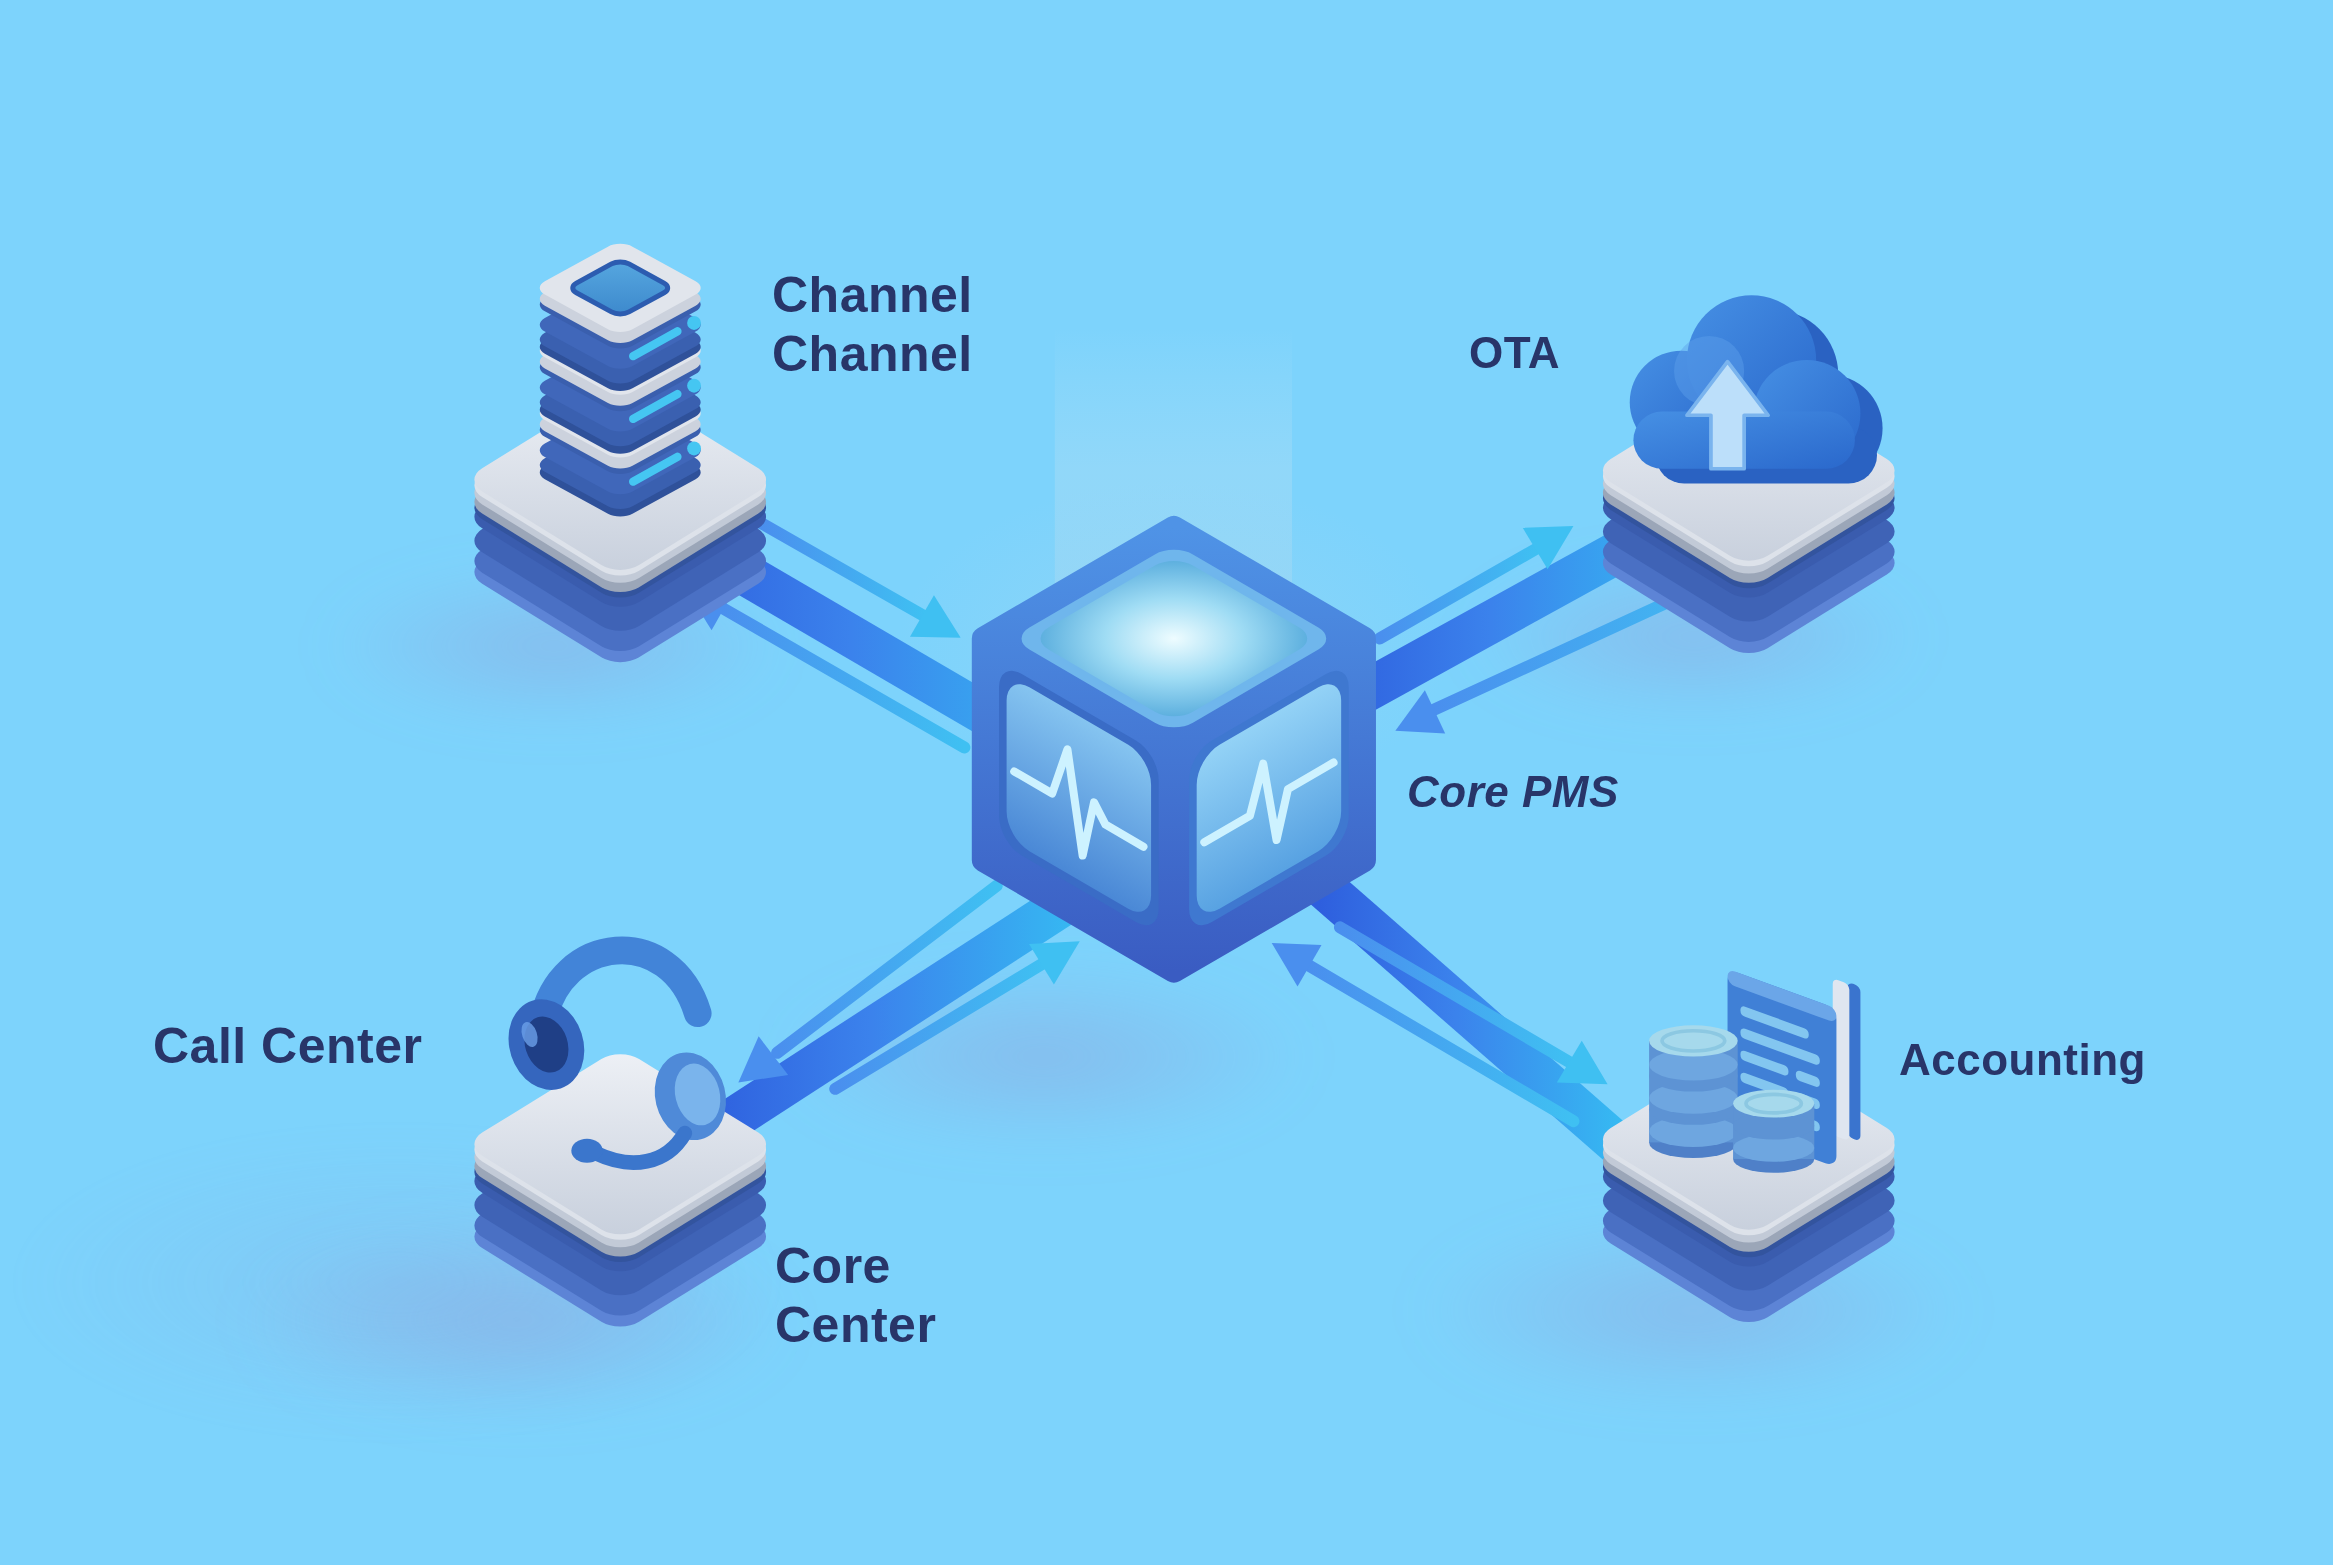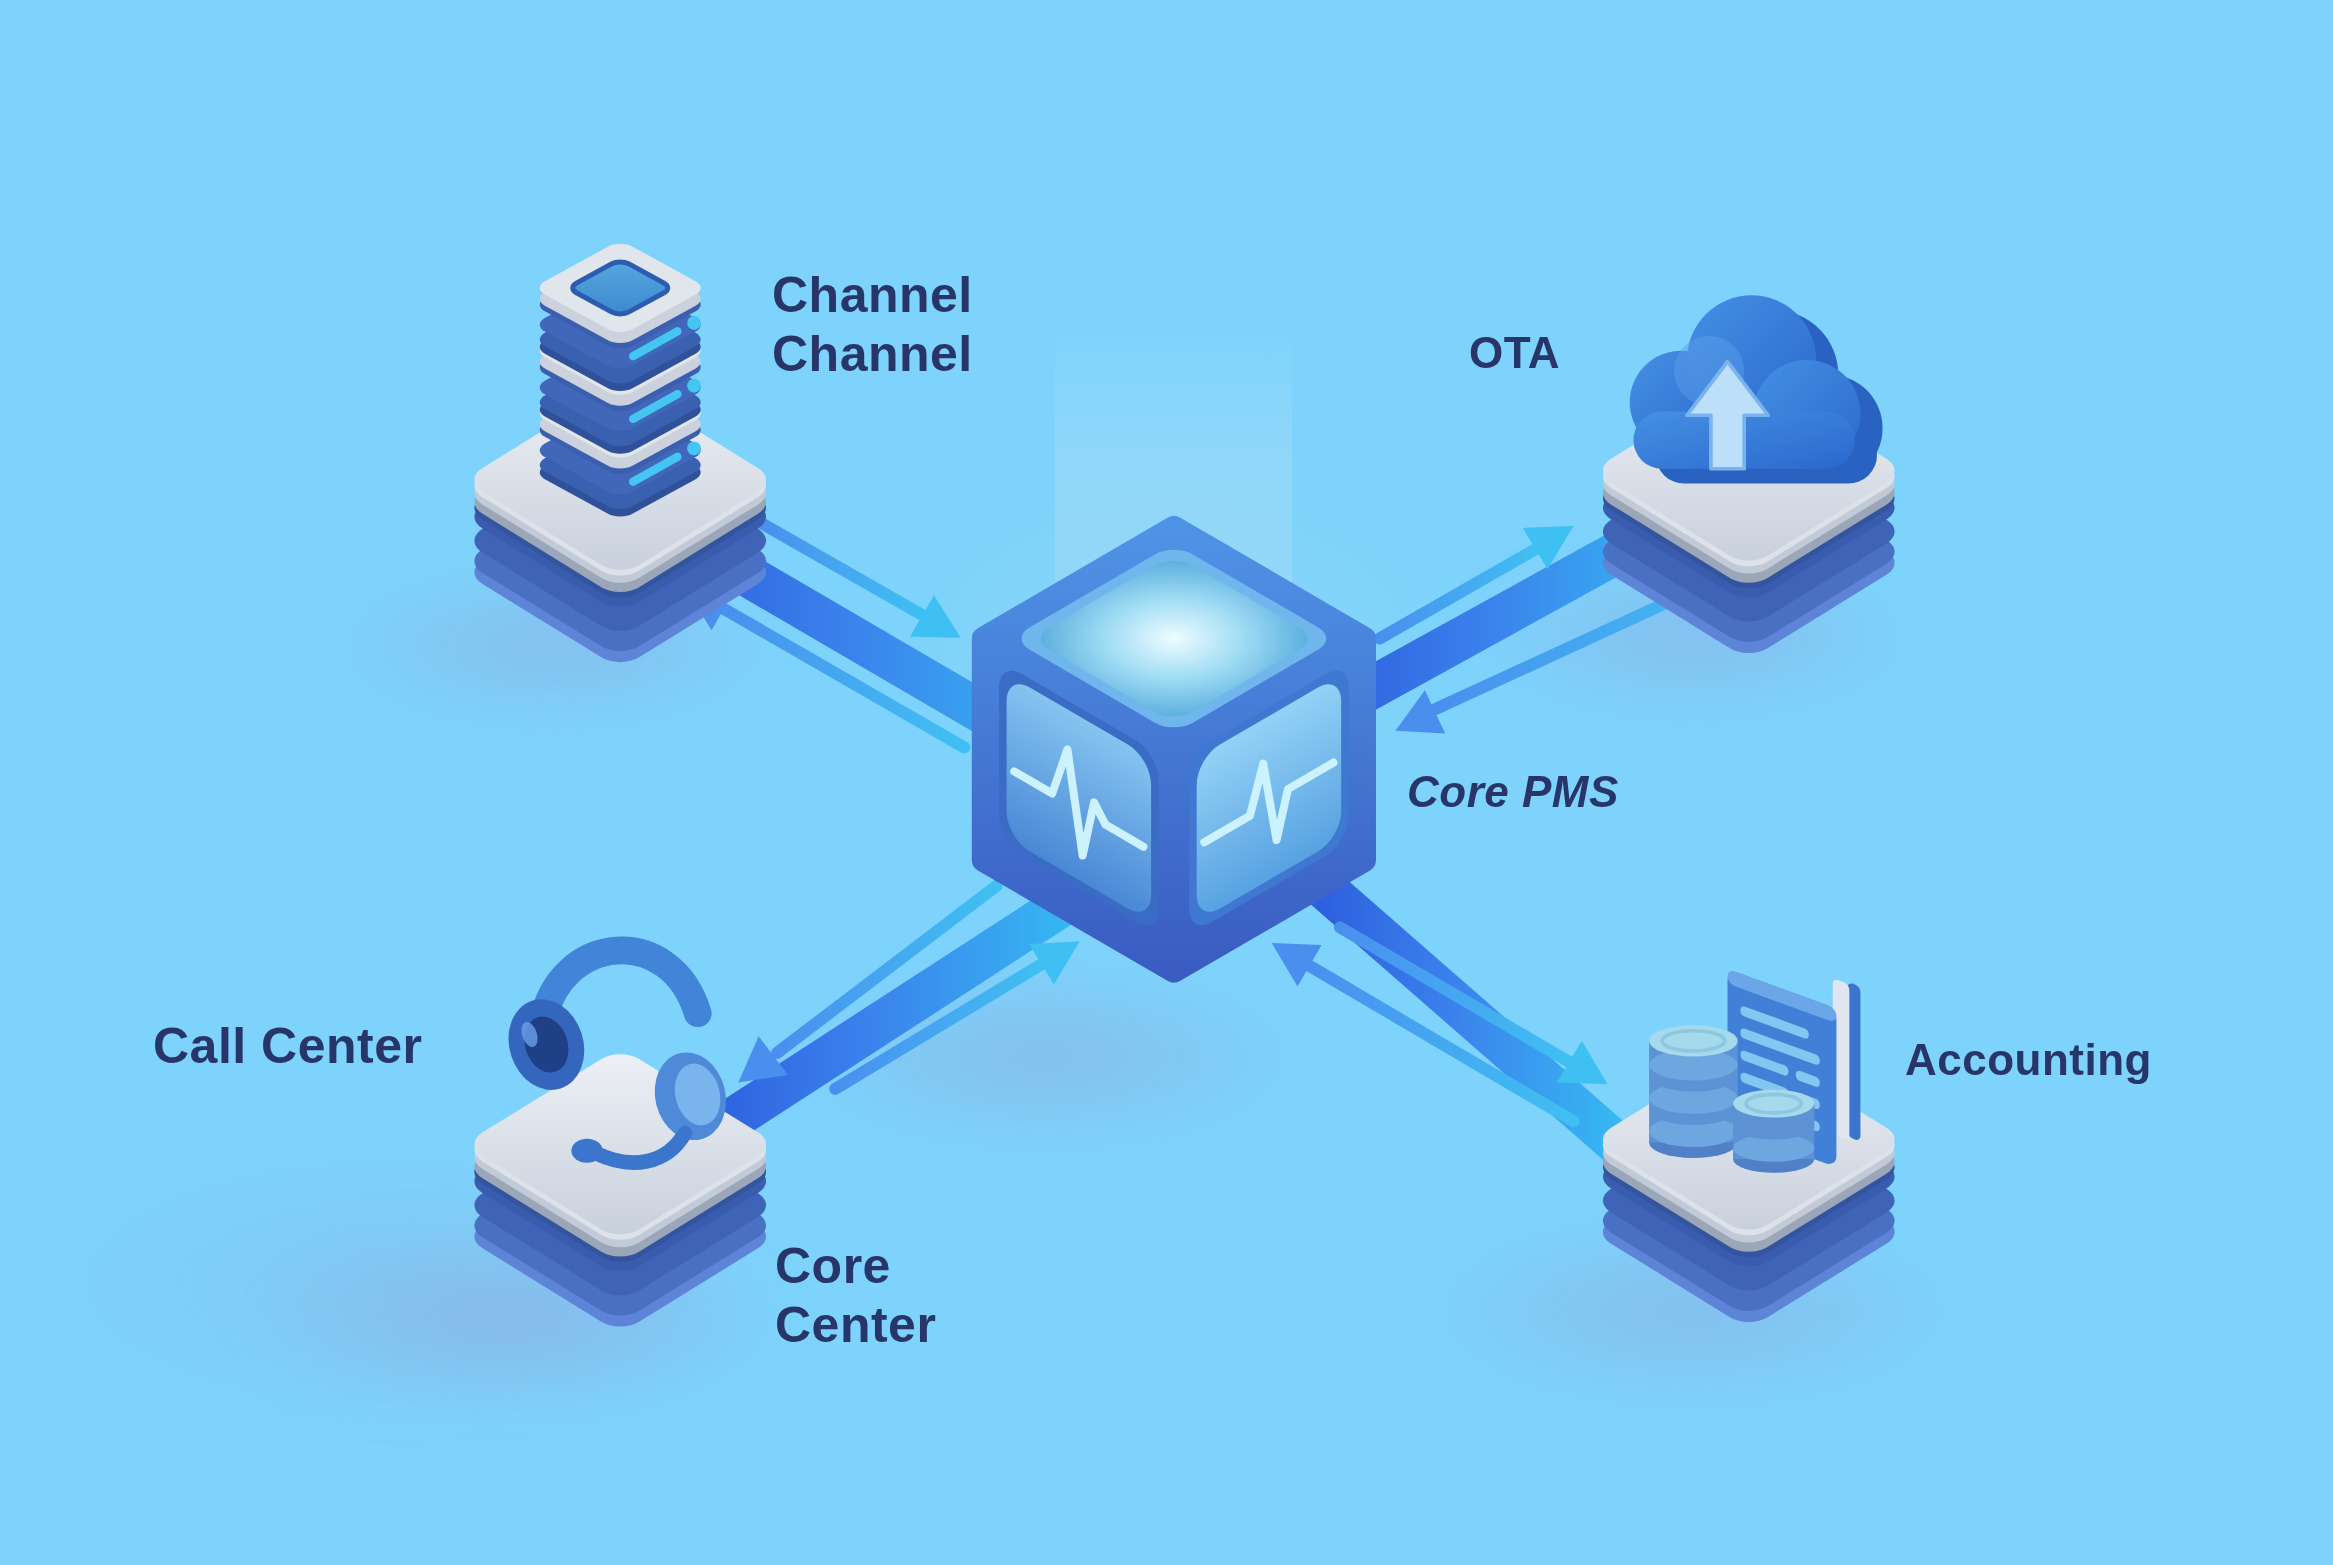--- a/index.html
+++ b/index.html
@@ -323,18 +323,18 @@
 
 <div class="label lbl-54" style="left:153px;top:1017px;">
   <span>Call Center</span>
 </div>
 
 <div class="label lbl-54" style="left:775px;top:1237px;">
   <span>Core</span>
   <span>Center</span>
 </div>
 
-<div class="label lbl-56" style="left:1899px;top:1030px;margin-left:6px;">
+<div class="label lbl-56" style="left:1899px;top:1030px;">
   <span>Accounting</span>
 </div>
 
 </div>
 
 
 </body></html>

